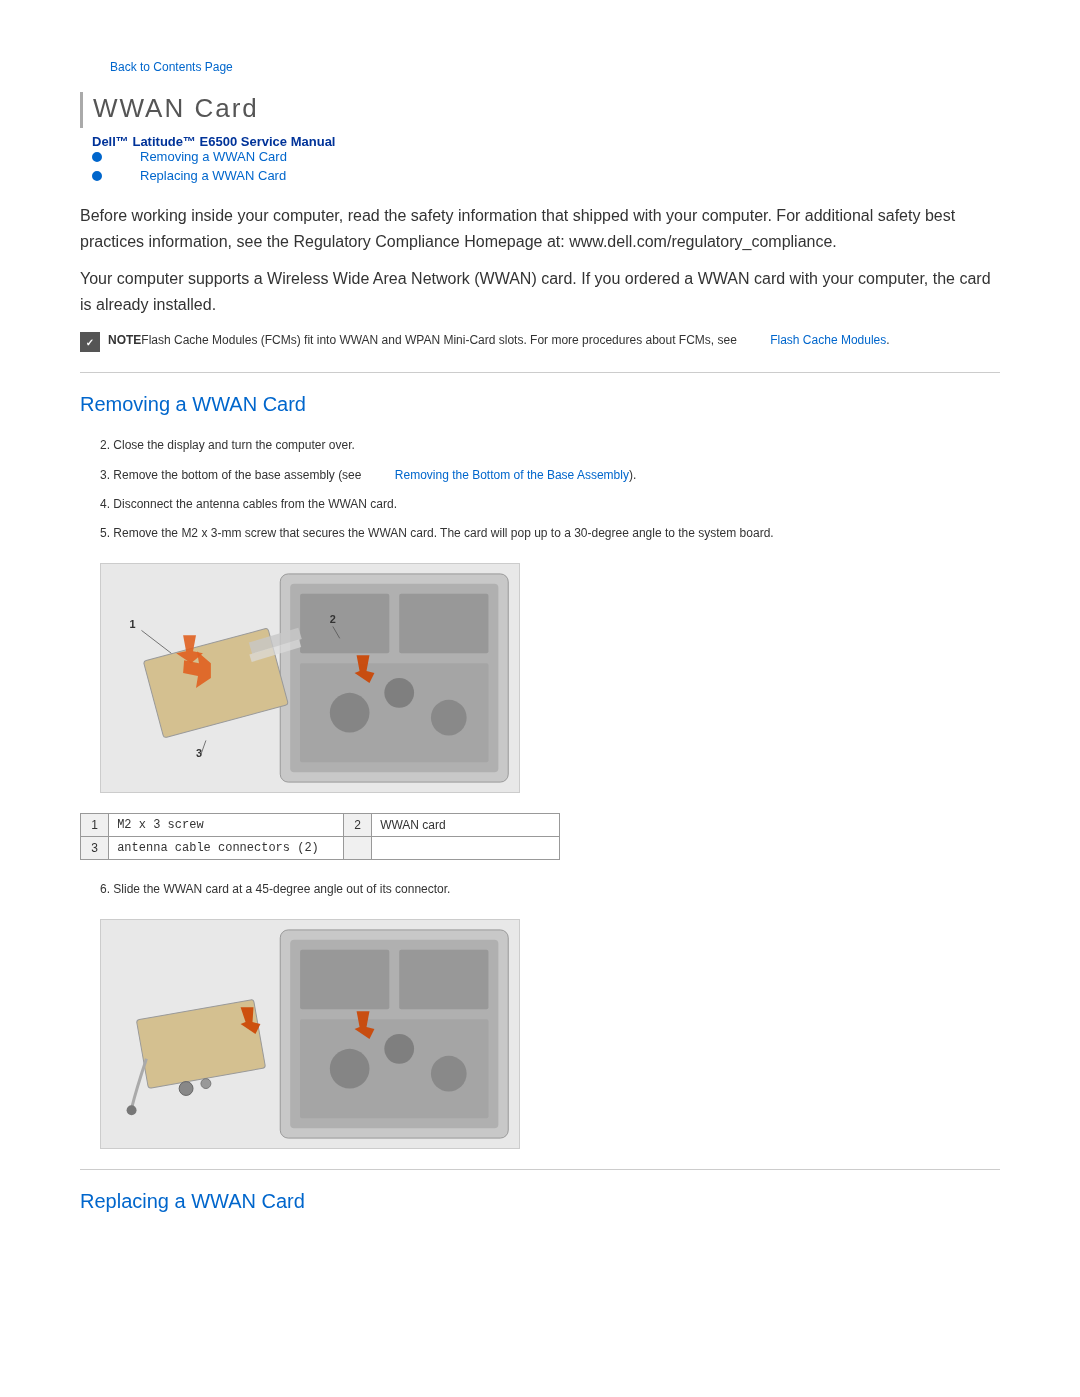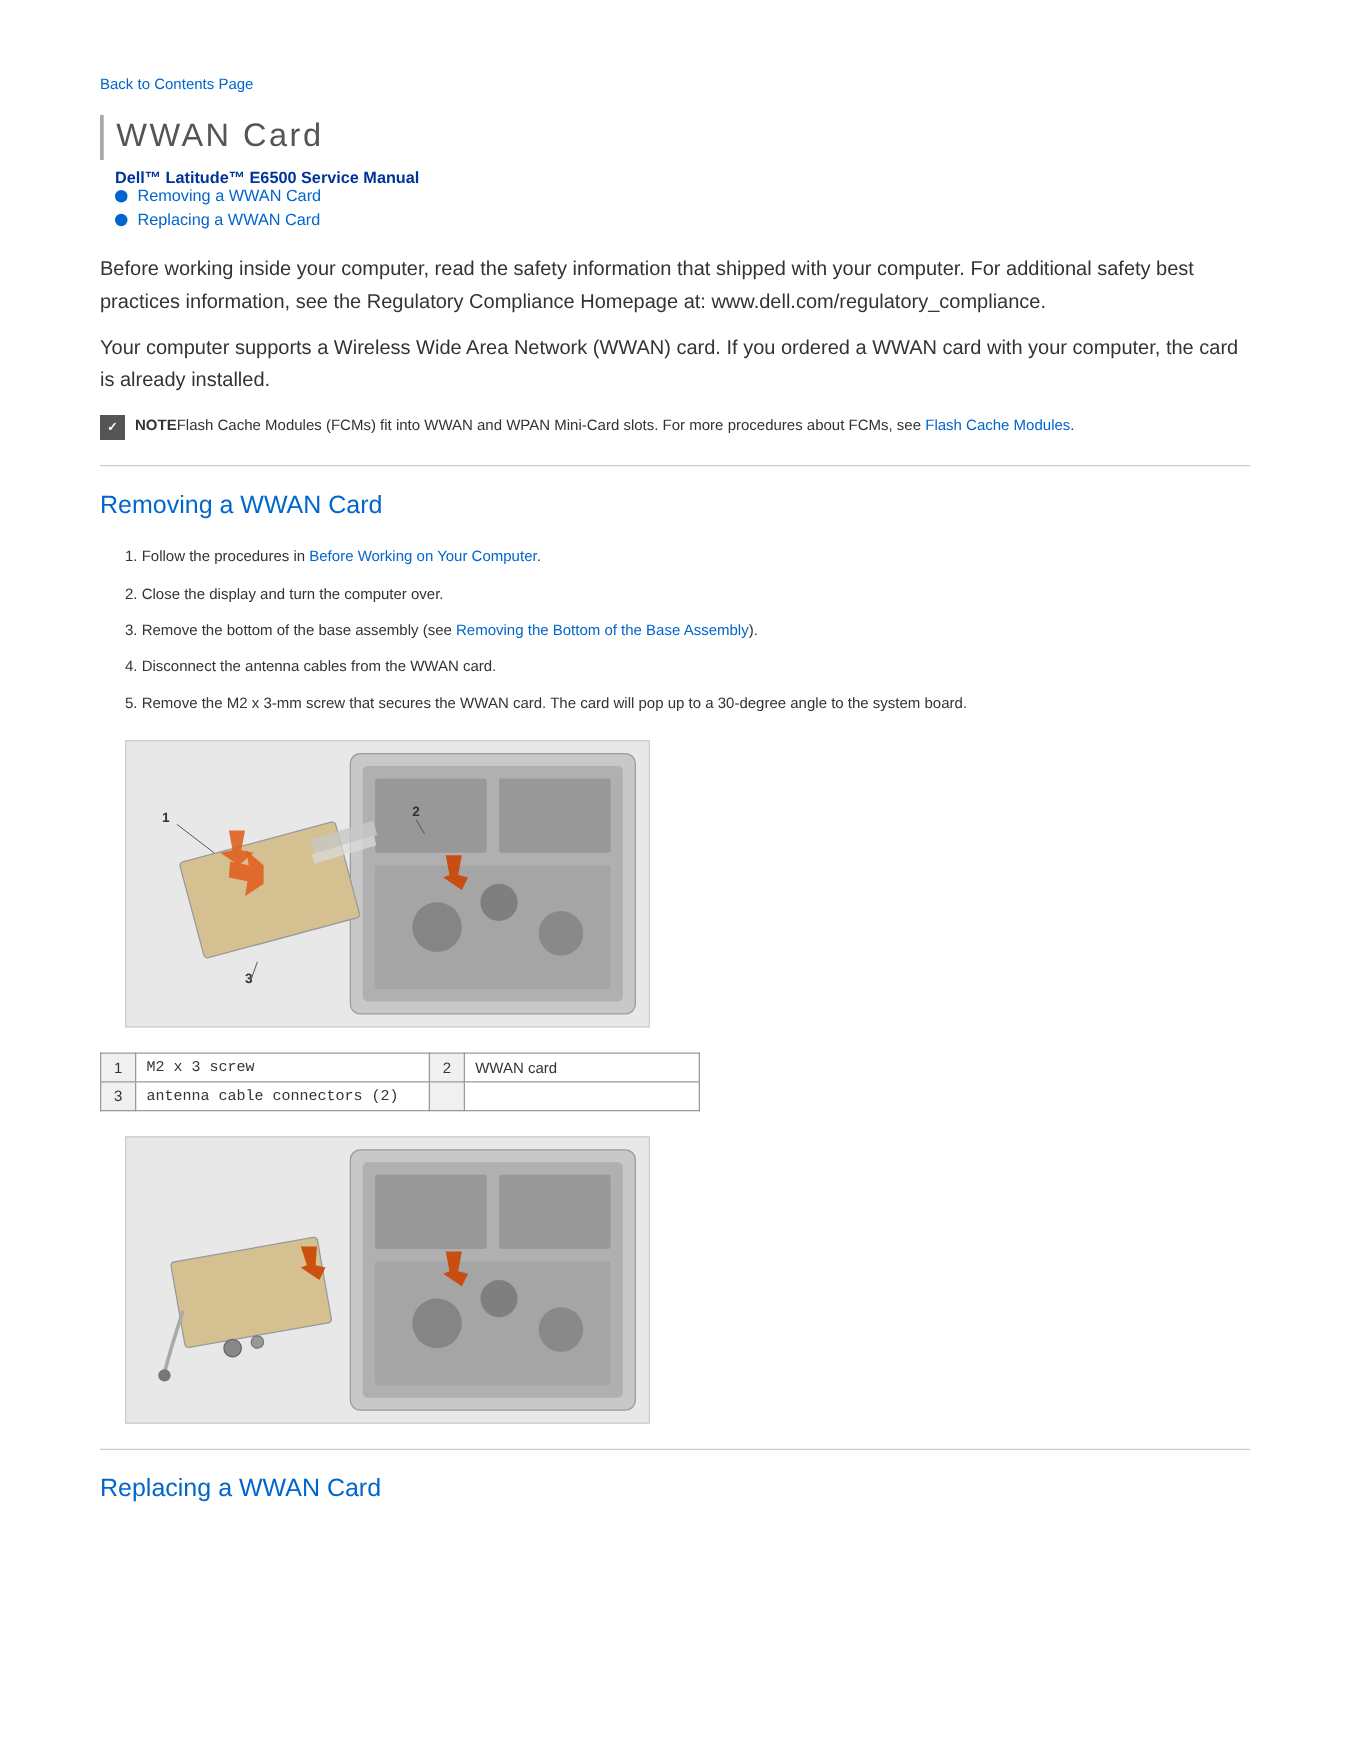--- a/index.html
+++ b/index.html
@@ -5,21 +5,21 @@
     * { box-sizing: border-box; margin: 0; padding: 0; }
     body {
       font-family: Arial, Helvetica, sans-serif;
       font-size: 13px;
       color: #333;
       background: #fff;
       width: 1080px;
       min-height: 1397px;
       padding: 60px 80px 60px 80px;
     }
-    a { color: #0066cc; text-decoration: none; }
+    a { color: #0066cc; text-decoration: none; margin-left: 30px; }
     .back-link { font-size: 12px; color: #0066cc; margin-bottom: 18px; display: block; }
     .page-title {
       font-size: 26px;
       font-weight: normal;
       color: #4a4a4a;
       letter-spacing: 1px;
       margin-bottom: 4px;
       padding-left: 8px;
       border-left: 3px solid #ccc;
     }
@@ -154,23 +154,20 @@
     <strong>NOTE</strong><span>Flash Cache Modules (FCMs) fit into WWAN and WPAN Mini-Card slots. For more procedures about FCMs, see </span><a href="#">Flash Cache Modules</a><span>.</span>
   </div>
 </div>
 
 <hr>
 
 <div id="removing">
   <h2 class="section-title">Removing a WWAN Card</h2>
 
   <ol class="steps-list">
-    <li data-num="1">
-      <span>Follow the procedures in </span><a href="#">Before Working on Your Computer</a><span>.</span>
-    </li>
     <li data-num="2">Close the display and turn the computer over.</li>
     <li data-num="3">
       <span>Remove the bottom of the base assembly (see </span><a href="#">Removing the Bottom of the Base Assembly</a><span>).</span>
     </li>
     <li data-num="4">Disconnect the antenna cables from the WWAN card.</li>
     <li data-num="5">Remove the M2 x 3-mm screw that secures the WWAN card. The card will pop up to a 30-degree angle to the system board.</li>
   </ol>
 
   <div class="diagram-container">
     <div class="diagram-box">
@@ -218,20 +215,23 @@
     </tr>
     <tr>
       <td class="num-cell">3</td>
       <td class="label-cell">antenna cable connectors (2)</td>
       <td class="num-cell2"></td>
       <td class="label-cell2"></td>
     </tr>
   </tbody>
     </table>
 
+  <ol class="steps-list" start="6">
+    <li data-num="6">Slide the WWAN card at a 45-degree angle out of its connector.</li>
+  </ol>
 
   <div class="diagram2-container">
     <div class="diagram-box">
       <svg viewBox="0 0 420 230" xmlns="http://www.w3.org/2000/svg">
 
         <rect x="180" y="10" width="230" height="210" rx="8" fill="#c8c8c8" stroke="#999" stroke-width="1"></rect>
         <rect x="190" y="20" width="210" height="190" rx="4" fill="#b0b0b0"></rect>
         <rect x="200" y="30" width="90" height="60" rx="2" fill="#888" opacity="0.6"></rect>
         <rect x="300" y="30" width="90" height="60" rx="2" fill="#888" opacity="0.6"></rect>
         <rect x="200" y="100" width="190" height="100" rx="2" fill="#999" opacity="0.5"></rect>

